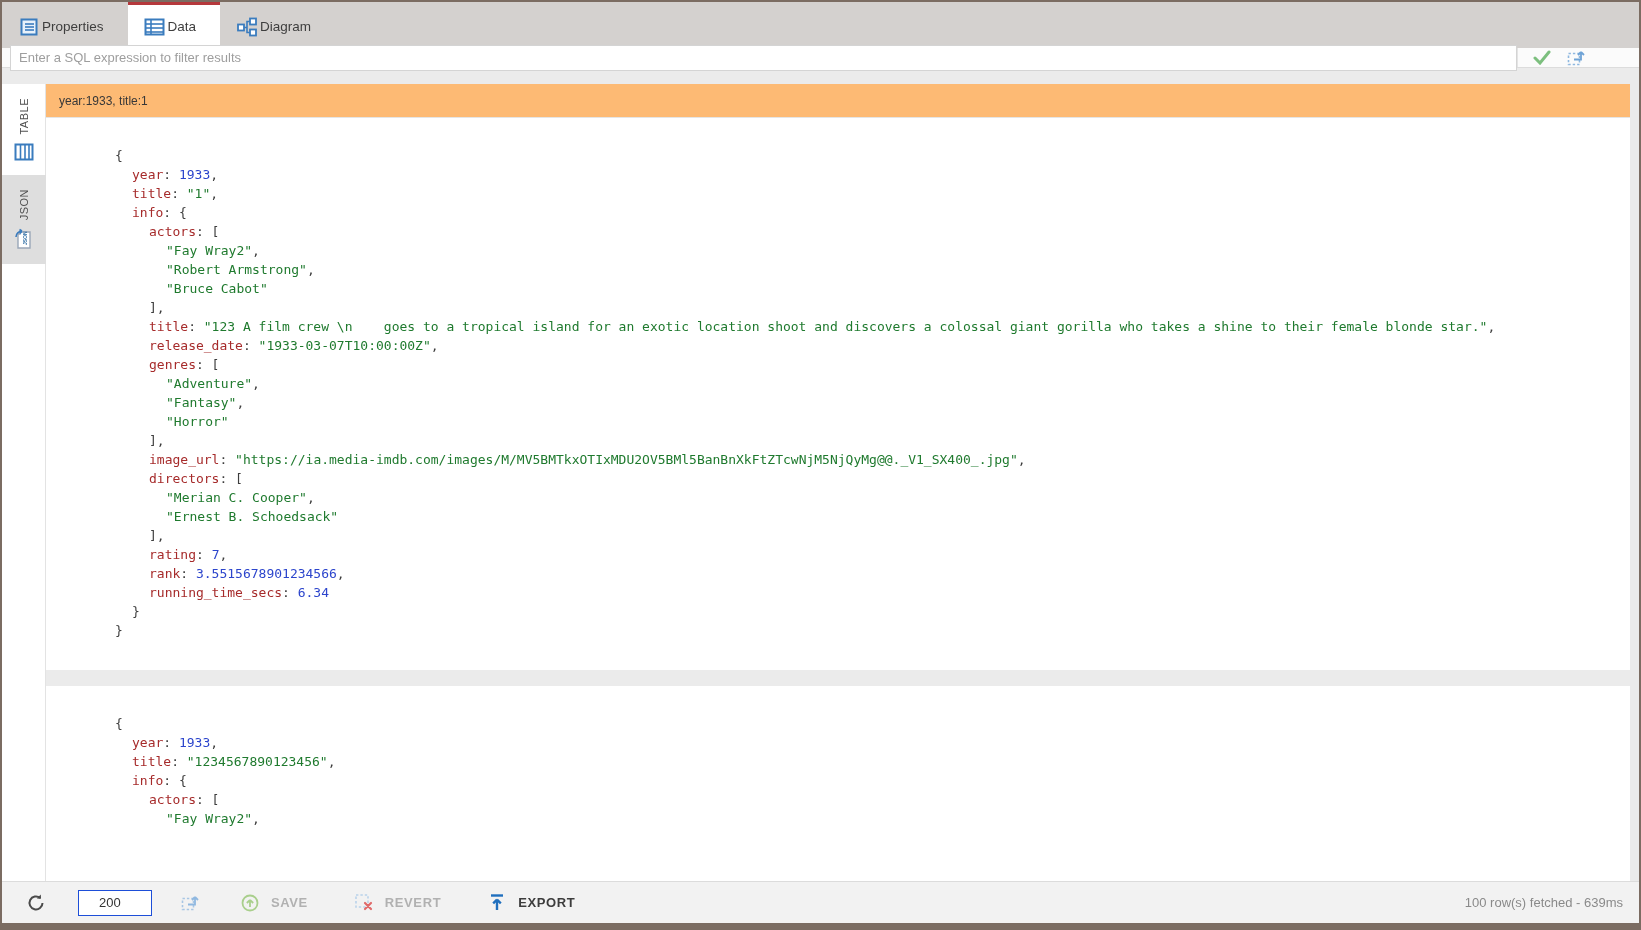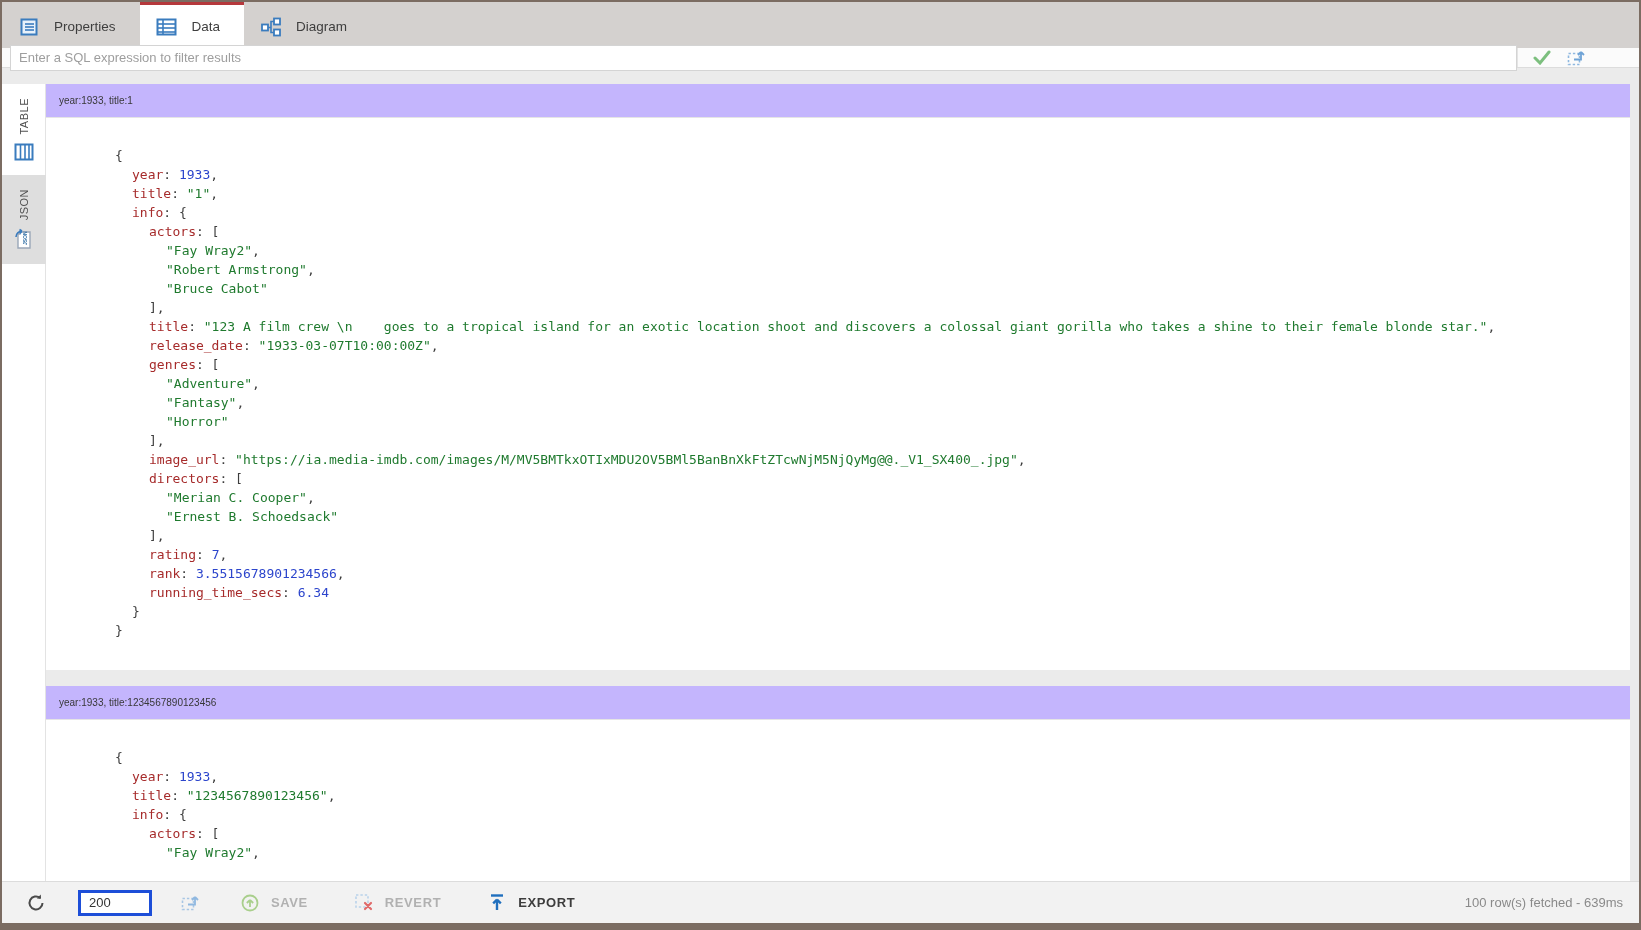--- a/index.html
+++ b/index.html
@@ -8,21 +8,21 @@
     position:relative; width:1641px; height:930px;
     border:2px solid #7B6C62; border-bottom-width:7px;
     background:#EBEBEB; overflow:hidden;
   }
   
   .tabbar {
     position:absolute; top:0; left:0; right:0; height:46px;
     background:#D4D1CF; display:flex; align-items:stretch;
   }
   .tab {
-    display:flex; align-items:center; gap:14px;
+    display:flex; align-items:center; gap:2px;
     padding:0 24px 0 16px; cursor:default;
     border-top:3px solid transparent;
     color:#3E3E3E; font-size:13.5px;
   }
   .tab.active { background:#FFFFFF; border-top-color:#B5383C; }
   .tab .ticon { width:22px; height:20px; display:flex; align-items:center; justify-content:center; }
   
   .filterbar {
     position:absolute; top:46px; left:0; right:0; height:20px;
     background:#FBFBFB; border-bottom:1px solid #DCDCDC;
@@ -60,43 +60,43 @@
   .main {
     position:absolute; top:82px; left:44px; right:0; bottom:42px;
     background:#EBEBEB; overflow:hidden; padding-right:9px;
   }
   .records { display:flex; flex-direction:column; min-height:100%; }
   .record-panel { background:#FFFFFF; }
   .record-panel + .record-panel { margin-top:16px; }
   .record-panel:last-child { flex:1; }
   .record-header {
     height:34px; line-height:34px; padding-left:13px;
-    font-size:10px; color:#383838;
-    border-bottom:1px solid #E5E5E5; background:#c4b5fd;
+    font-size:12px; color:#383838;
+    border-bottom:1px solid #E5E5E5; background:#fdba74;
   }
   .code-block {
     padding:28px 10px 30px 69px;
     font-family:"DejaVu Sans Mono","Liberation Mono",monospace;
     font-size:13px; line-height:19px;
   }
   .code-line { white-space:pre; }
   .t-key { color:#A62B2B;text-align:right; }
   .t-num { color:#2C45CC; }
   .t-str { color:#1F7A2E; }
   .t-punc { color:#3D3D3D; }
   
   .statusbar {
     position:absolute; left:0; right:0; bottom:0; height:42px;
     background:#F2F2F2; border-top:1px solid #DCDCDC;
     display:flex; align-items:center; font-size:13px;
   }
   .sb-left { display:flex; align-items:center; padding-left:24px; }
   .rowlimit-input {
     width:74px; height:26px; margin-left:32px;
-    border:3px solid #1d4ed8; background:#fff; padding:0 8px;
+    border:1px solid #1d4ed8; background:#fff; padding:0 20px;
     font-size:13px; color:#333; outline:none;
     font-family:"Liberation Sans", sans-serif;
   }
   .sb-group { display:flex; align-items:center; gap:11px; }
   .sb-label { letter-spacing:0.6px; font-weight:bold; }
   .lbl-disabled { color:#B1B1B1; }
   .lbl-dark { color:#3D3D3D; }
   .m-l-28 { margin-left:28px; }
   .m-l-40 { margin-left:40px; }
   .m-l-46 { margin-left:46px; }
@@ -215,21 +215,20 @@
             <div class="code-line" style="padding-left: 51px;"><span class="t-str">"Ernest B. Schoedsack"</span></div>
             <div class="code-line" style="padding-left: 34px;"><span class="t-punc">],</span></div>
             <div class="code-line" style="padding-left: 34px;"><span class="t-key">rating</span><span class="t-punc">: </span><span class="t-num">7</span><span class="t-punc">,</span></div>
             <div class="code-line" style="padding-left: 34px;"><span class="t-key">rank</span><span class="t-punc">: </span><span class="t-num">3.5515678901234566</span><span class="t-punc">,</span></div>
             <div class="code-line" style="padding-left: 34px;"><span class="t-key">running_time_secs</span><span class="t-punc">: </span><span class="t-num">6.34</span></div>
             <div class="code-line" style="padding-left: 17px;"><span class="t-punc">}</span></div>
             <div class="code-line" style="padding-left: 0px;"><span class="t-punc">}</span></div>
           </div>
         </div>
         <div class="record-panel">
-          <div class="record-header">year:1933, title:1234567890123456</div>
           <div class="code-block">
             <div class="code-line" style="padding-left: 0px;"><span class="t-punc">{</span></div>
             <div class="code-line" style="padding-left: 17px;"><span class="t-key">year</span><span class="t-punc">: </span><span class="t-num">1933</span><span class="t-punc">,</span></div>
             <div class="code-line" style="padding-left: 17px;"><span class="t-key">title</span><span class="t-punc">: </span><span class="t-str">"1234567890123456"</span><span class="t-punc">,</span></div>
             <div class="code-line" style="padding-left: 17px;"><span class="t-key">info</span><span class="t-punc">: {</span></div>
             <div class="code-line" style="padding-left: 34px;"><span class="t-key">actors</span><span class="t-punc">: [</span></div>
             <div class="code-line" style="padding-left: 51px;"><span class="t-str">"Fay Wray2"</span><span class="t-punc">,</span></div>
           </div>
         </div>
       </div>

